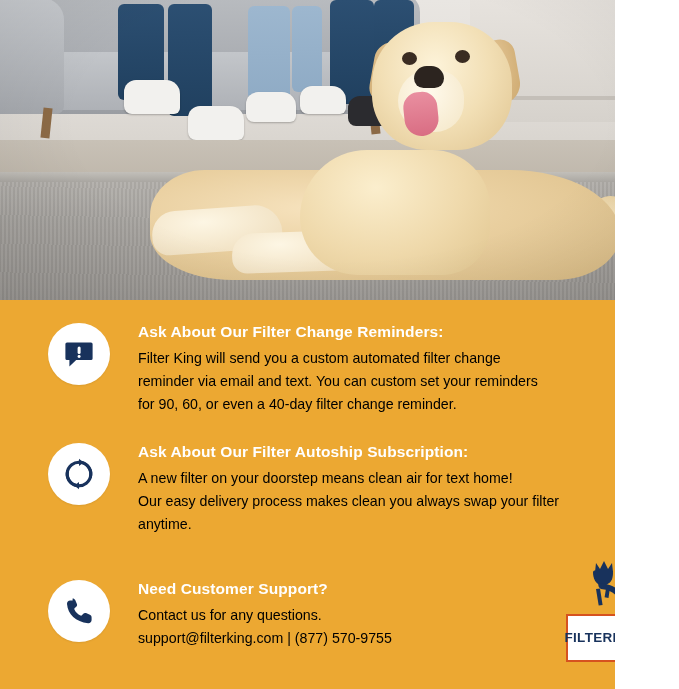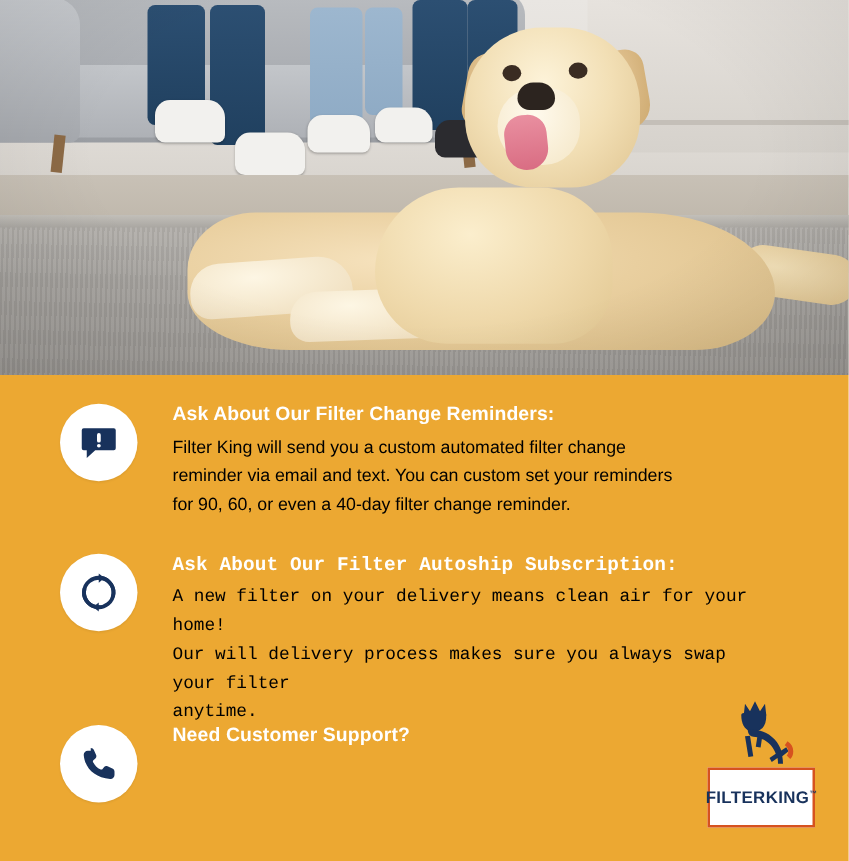--- a/index.html
+++ b/index.html
@@ -8,21 +8,21 @@
     background: #ffffff;
   }
   body {
     width: 679px;
     height: 689px;
     font-family: "Liberation Sans", sans-serif;
     overflow: hidden;
   }
   .page {
     position: relative;
-    width: 679px;
+    width: 615px;
     height: 689px;
     overflow: hidden;
   }
 
   
   .photo {
     position: relative;
     width: 679px;
     height: 300px;
     overflow: hidden;
@@ -222,21 +222,21 @@
     color: #000000;
     font-size: 14.2px;
     line-height: 1.62;
     margin: 0;
     max-width: 470px;
   }
   .body-text .ln { display: block; }
 
   
   .row-reminders { left: 48px; top: 23px; }
-  .row-autoship  { left: 48px; top: 143px; font-family: Liberation Mono, monospace; }
+  .row-autoship  { left: 48px; top: 143px; }
   .row-support   { left: 48px; top: 280px; justify-content: center; }
 
   
   .logo {
     position: absolute;
     left: 566px;
     top: 260px;
     width: 88px;
     height: 112px;
   }
@@ -348,35 +348,39 @@
         <svg width="34" height="34" viewBox="0 0 34 34" aria-hidden="true">
           <path d="M17 5.2a11.8 11.8 0 1 1-11.5 9.1" fill="none" stroke="#18325c" stroke-width="3.1" stroke-linecap="round"></path>
           <path d="M17 28.8A11.8 11.8 0 1 1 28.5 19.7" fill="none" stroke="#18325c" stroke-width="3.1" stroke-linecap="round"></path>
           <path d="M17 1.8l4.6 3.6L17 9.1z" fill="#18325c"></path>
           <path d="M17 32.2l-4.6-3.6L17 25z" fill="#18325c"></path>
         </svg>
       </div>
       <div class="row-text">
         <p class="headline">Ask About Our Filter Autoship Subscription:</p>
         <p class="body-text">
-          <span class="ln">A new filter on your delivery means clean air for your home!</span>
-          <span class="ln">Our will delivery process makes sure you always swap your filter</span>
+          <span class="ln">A new filter on your doorstep means clean air for text home!</span>
+          <span class="ln">Our easy delivery process makes clean you always swap your filter</span>
           <span class="ln">anytime.</span>
         </p>
       </div>
     </div>
 
     <div class="row row-support">
       <div class="icon-circle">
         <svg width="30" height="30" viewBox="0 0 30 30" aria-hidden="true">
           <path d="M8.6 2.4c1.2 0 2.1.6 2.6 1.7l1.7 3.9c.4 1 .2 2-.6 2.7l-1.6 1.4c-.4.4-.5.9-.3 1.4 1.2 2.7 3.4 4.9 6.1 6.1.5.2 1.1.1 1.4-.3l1.4-1.6c.7-.8 1.7-1 2.7-.6l3.9 1.7c1.1.5 1.7 1.5 1.7 2.6v2.6c0 1.9-1.6 3.4-3.5 3.2C11.6 26.1 3.9 18.4 3 8.1 2.8 6.2 4.3 4.6 6.2 4.6h2.4z" fill="#18325c"></path>
         </svg>
       </div>
       <div class="row-text">
         <p class="headline">Need Customer Support?</p>
+        <p class="body-text">
+          <span class="ln">Contact us for any questions.</span>
+          <span class="ln">support@filterking.com  |  (877) 570-9755</span>
+        </p>
       </div>
     </div>
 
     <div class="logo">
       <div class="logo-lion">
         <svg width="66" height="58" viewBox="0 0 66 58" aria-hidden="true">
 
           <path d="M20 3l4 6 4-8 4 8 4-6 1 9H19z" fill="#18325c"></path>
 
           <path d="M17 12c0-1 1-1.6 2-1.6h16c1.2 0 2 .8 2 1.8 0 5.4-1.2 9.2-4.6 11.4l-2.2 1.4-6.8-.4C19.6 23.4 17 18.6 17 12z" fill="#18325c"></path>

